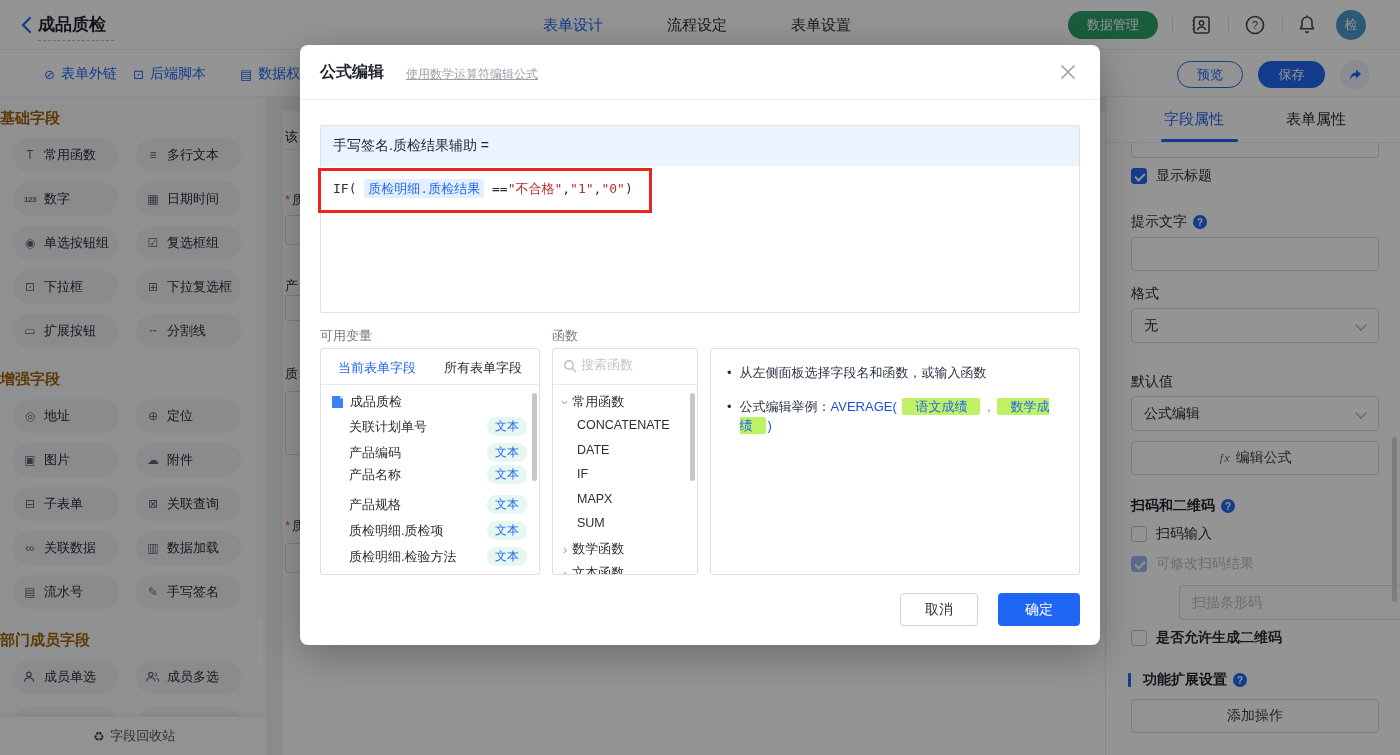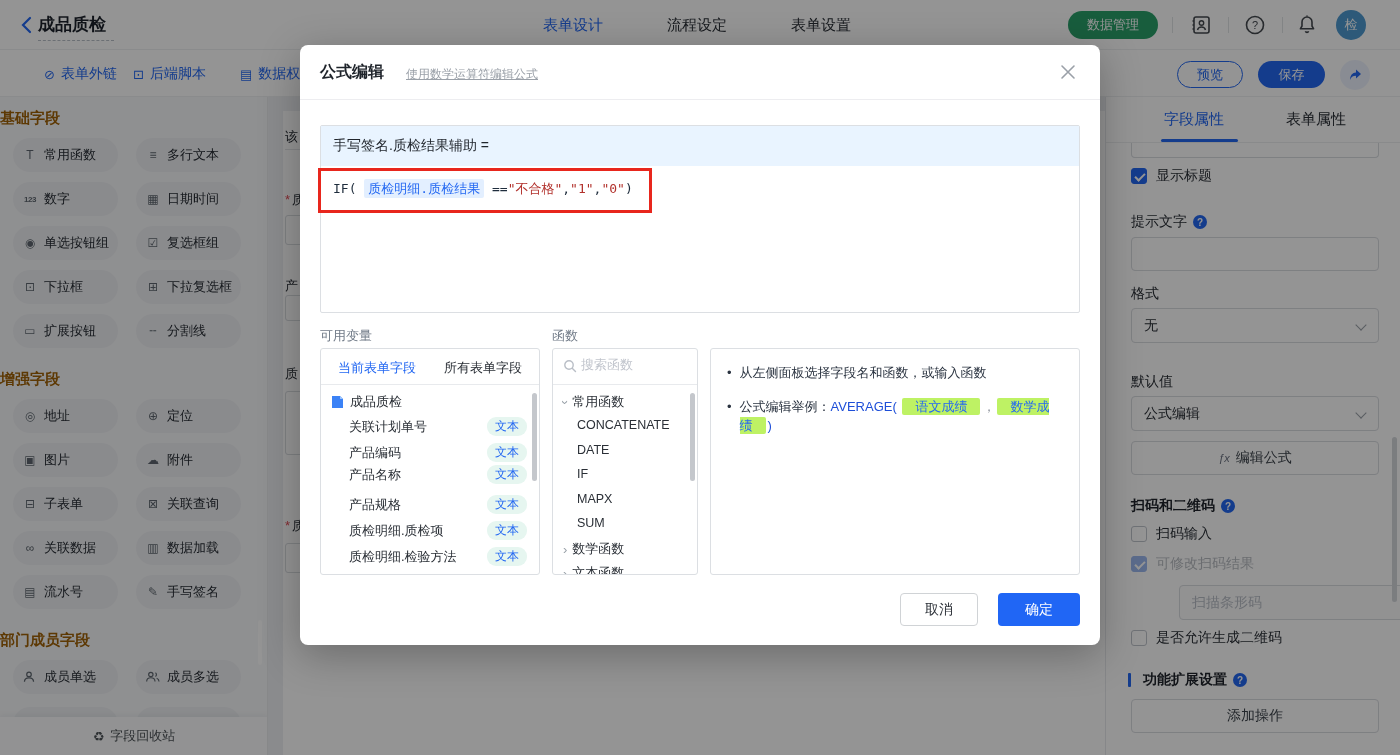--- a/index.html
+++ b/index.html
@@ -385,21 +385,21 @@
       <span class="cb"></span>
       <span>扫码输入</span>
     </div>
     <div class="cb-row disabled" style="top:458px;">
       <span class="cb checked disabled"></span>
       <span>可修改扫码结果</span>
     </div>
     <div class="sel disabled" style="top:488px;margin-left:48px;">
         <span>扫描条形码</span>
       </div>
-    <div class="cb-row" style="top:532px;">
+    <div class="cb-row" style="top:532px;font-weight:bold;">
       <span class="cb"></span>
       <span>是否允许生成二维码</span>
     </div>
 
     <div class="rp-label bold" style="top:574px; left:22px;justify-content:center;">
       <span class="accent-bar"></span>
       <span>功能扩展设置</span>
       <span class="qmark">?</span>
     </div>
     <div class="rp-btn" style="top:602px;">

